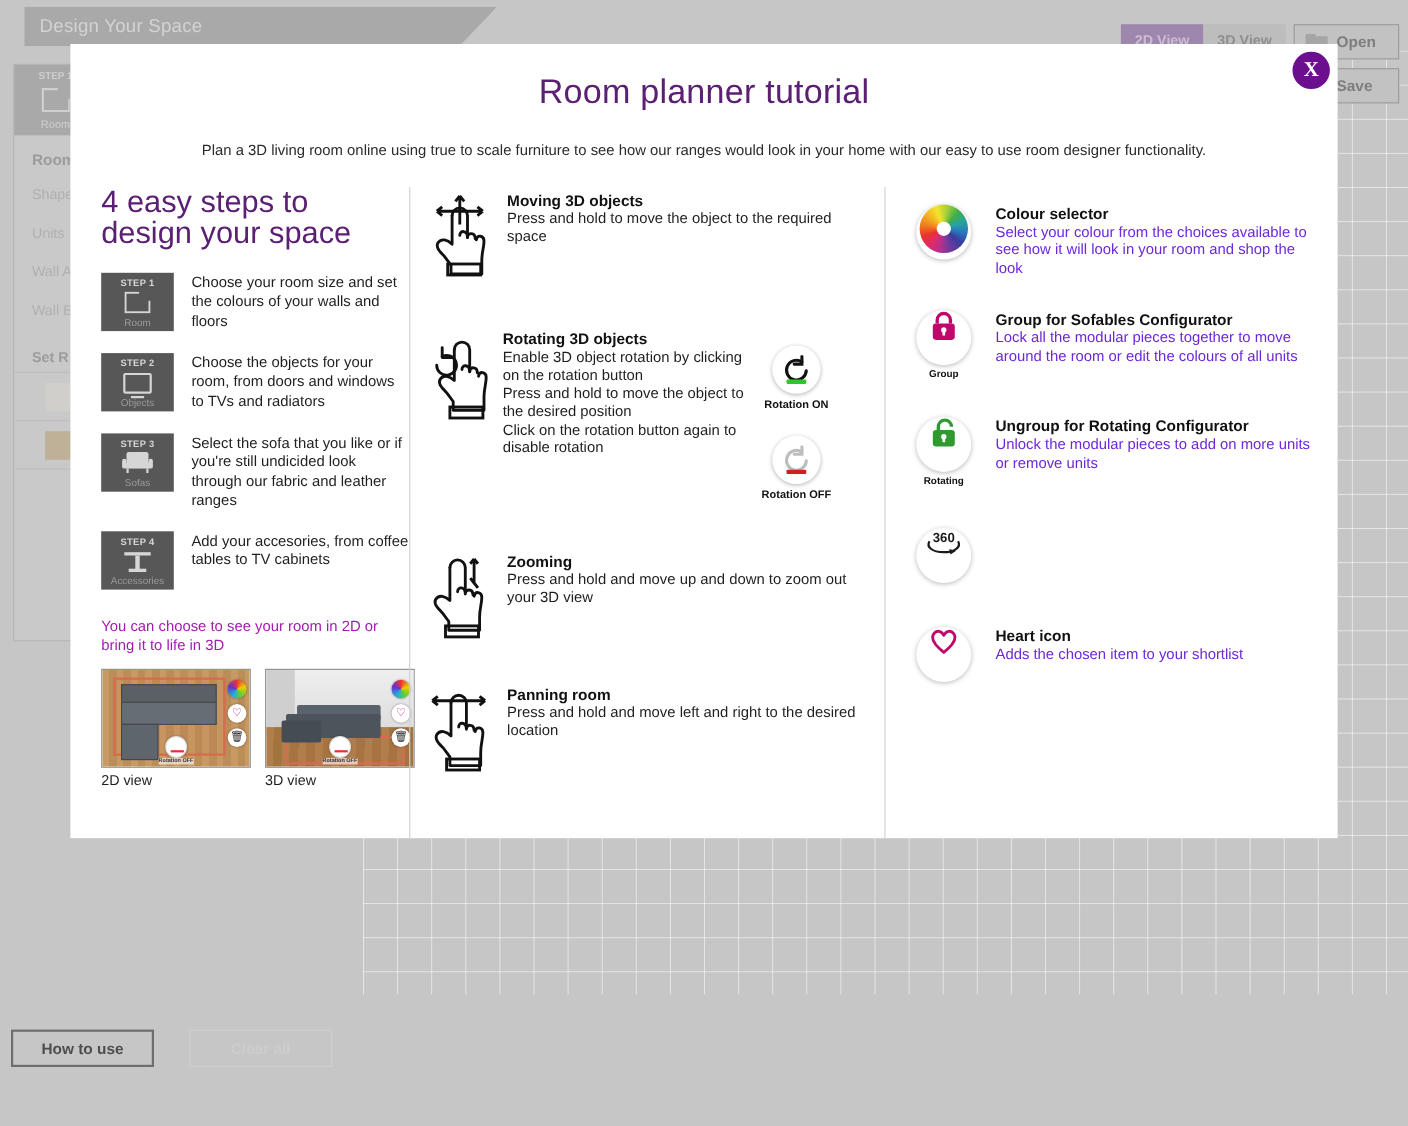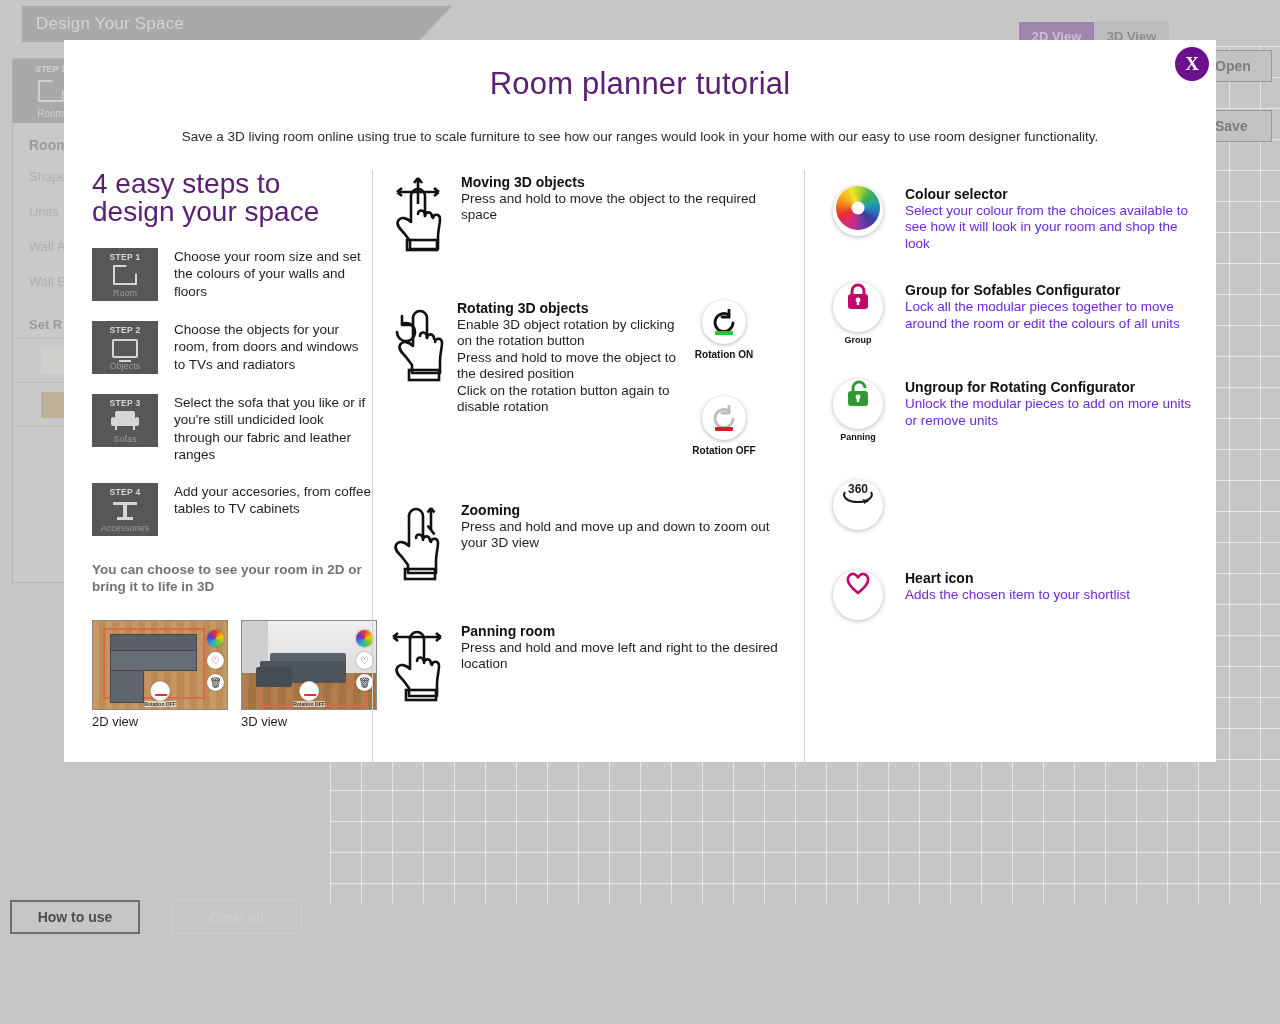--- a/index.html
+++ b/index.html
@@ -45,21 +45,21 @@
     background: #bdbdbd;
   }
   .bg-viewtab.active { background: #9d87ad; color: #cdbcd7; }
   .bg-actionbtns { position: absolute; top: 22px; left: 1176px; }
   .bg-actionbtn {
     width: 96px; height: 32px; margin-bottom: 8px;
     border: 1px solid #9a9a9a;
     background: #c2c2c2;
     display: flex; align-items: center; gap: 8px;
     padding-left: 10px;
-    font-size: 14px; font-weight: bold; color: #7e7e7e; margin-top: 28px;
+    font-size: 14px; font-weight: bold; color: #7e7e7e;
   }
   .folder-glyph {
     width: 20px; height: 15px; position: relative; flex: none;
   }
   .folder-glyph::before {
     content: ""; position: absolute; left: 0; top: 2px;
     width: 20px; height: 13px; background: #a6a6a6; border-radius: 1px;
   }
   .folder-glyph::after {
     content: ""; position: absolute; left: 0; top: 0;
@@ -100,21 +100,21 @@
     padding: 18px 16px 6px;
     font-size: 13px; font-weight: bold; color: #9c9c9c;
   }
   .bg-swatch-row {
     border-top: 1px solid #bdbdbd;
     height: 44px;
     display: flex; align-items: center; padding-left: 28px;
   }
   .bg-swatch { width: 26px; height: 26px; }
 
-  #bg-bottom-btns { position: absolute; left: 10px; top: 900px; display: flex; gap: 32px; }
+  #bg-bottom-btns { position: absolute; left: 10px; top: 936px; display: flex; gap: 32px; }
   .bg-bot-btn {
     width: 130px; height: 34px;
     display: flex; align-items: center; justify-content: center;
     font-size: 14px; font-weight: bold;
   }
   #btn-howtouse { border: 2px solid #6e6e6e; color: #4e4e4e; background: #c6c6c6; }
   #btn-clearall { border: 1px solid #cfcfcf; color: #cdcdcd; background: #c6c6c6; }
 
   
   #modal {
@@ -209,25 +209,25 @@
 
   .step-text {
     margin-left: 16px;
     font-size: 13.5px;
     line-height: 1.28;
     color: #1f1f1f;
     max-width: 212px;
   }
 
   #views-heading {
-    color: #737373;
+    color: #a21caf;
     font-size: 13.5px;
-    font-weight: bold;
+    font-weight: normal;
     line-height: 1.25;
-    margin: 26px 0 24px;
+    margin: 26px 0 12px;
     max-width: 282px;
   }
   #views-row { display: flex; gap: 13px; }
   .view-item { width: 136px; }
   .view-thumb {
     width: 136px; height: 90px;
     border: 1px solid #8a8a8a;
     position: relative;
     overflow: hidden;
   }
@@ -368,21 +368,21 @@
   </div>
 
   <div id="bg-bottom-btns">
     <div class="bg-bot-btn" id="btn-howtouse">How to use</div>
     <div class="bg-bot-btn" id="btn-clearall">Clear all</div>
   </div>
 </div>
 
 <div id="modal">
   <h1 id="modal-title">Room planner tutorial</h1>
-  <div id="modal-subtitle">Save a 3D living room online using true to scale furniture to see how our ranges would look in your home with our easy to use room designer functionality.</div>
+  <div id="modal-subtitle">Plan a 3D living room online using true to scale furniture to see how our ranges would look in your home with our easy to use room designer functionality.</div>
 
   <div id="columns">
 
     <div id="col-left">
       <h2 id="steps-heading">4 easy steps to design your space</h2>
 
       <div class="step-row">
         <div class="step-tile">
           <span class="sl">STEP 1</span>
           <span class="gfx">
@@ -511,21 +511,21 @@
           </svg>
         </div>
         <div class="gtext">
           <div class="gtitle">Rotating 3D objects</div>
           <div class="gbody" style="white-space:pre-line">Enable 3D object rotation by clicking on the rotation button
 Press and hold to move the object to the desired position
 Click on the rotation button again to disable rotation</div>
         </div>
       </div>
 
-      <div class="rot-button" style="left:315px; top:130px;">
+      <div class="rot-button" style="left:315px; top:144px;">
         <div class="rb-circle">
           <svg width="26" height="26" viewBox="0 0 26 26" fill="none" stroke="#111" stroke-width="2.8" stroke-linecap="round">
             <path d="M22 14 a9 9 0 1 1 -4 -8"></path>
             <path d="M18 1 l0 7 l-7 0"></path>
           </svg>
           <span class="rb-bar" style="background:#2ec52e"></span>
         </div>
         <div class="rb-label">Rotation ON</div>
       </div>
 
@@ -607,21 +607,21 @@
         <div class="tool-row" style="margin-bottom:38px">
           <div class="tool-icon-wrap">
             <div class="tool-circle">
               <svg width="26" height="28" viewBox="0 0 26 28">
                 <path d="M8 12 V9 a6 6 0 0 1 12 0" fill="none" stroke="#2f9b2f" stroke-width="3"></path>
                 <rect x="3" y="12" width="20" height="15" rx="3" fill="#2f9b2f"></rect>
                 <circle cx="13" cy="18" r="2.4" fill="#fff"></circle>
                 <rect x="11.8" y="18" width="2.4" height="5" fill="#fff"></rect>
               </svg>
             </div>
-            <div class="tool-sublabel">Panning</div>
+            <div class="tool-sublabel">Rotating</div>
           </div>
           <div class="tool-text">
             <div class="tool-title">Ungroup for Rotating Configurator</div>
             <div class="tool-desc" style="white-space:normal; max-width:300px">Unlock the modular pieces to add on more units or remove units</div>
           </div>
         </div>
 
 
         <div class="tool-row" style="margin-bottom:40px">
           <div class="tool-icon-wrap">

